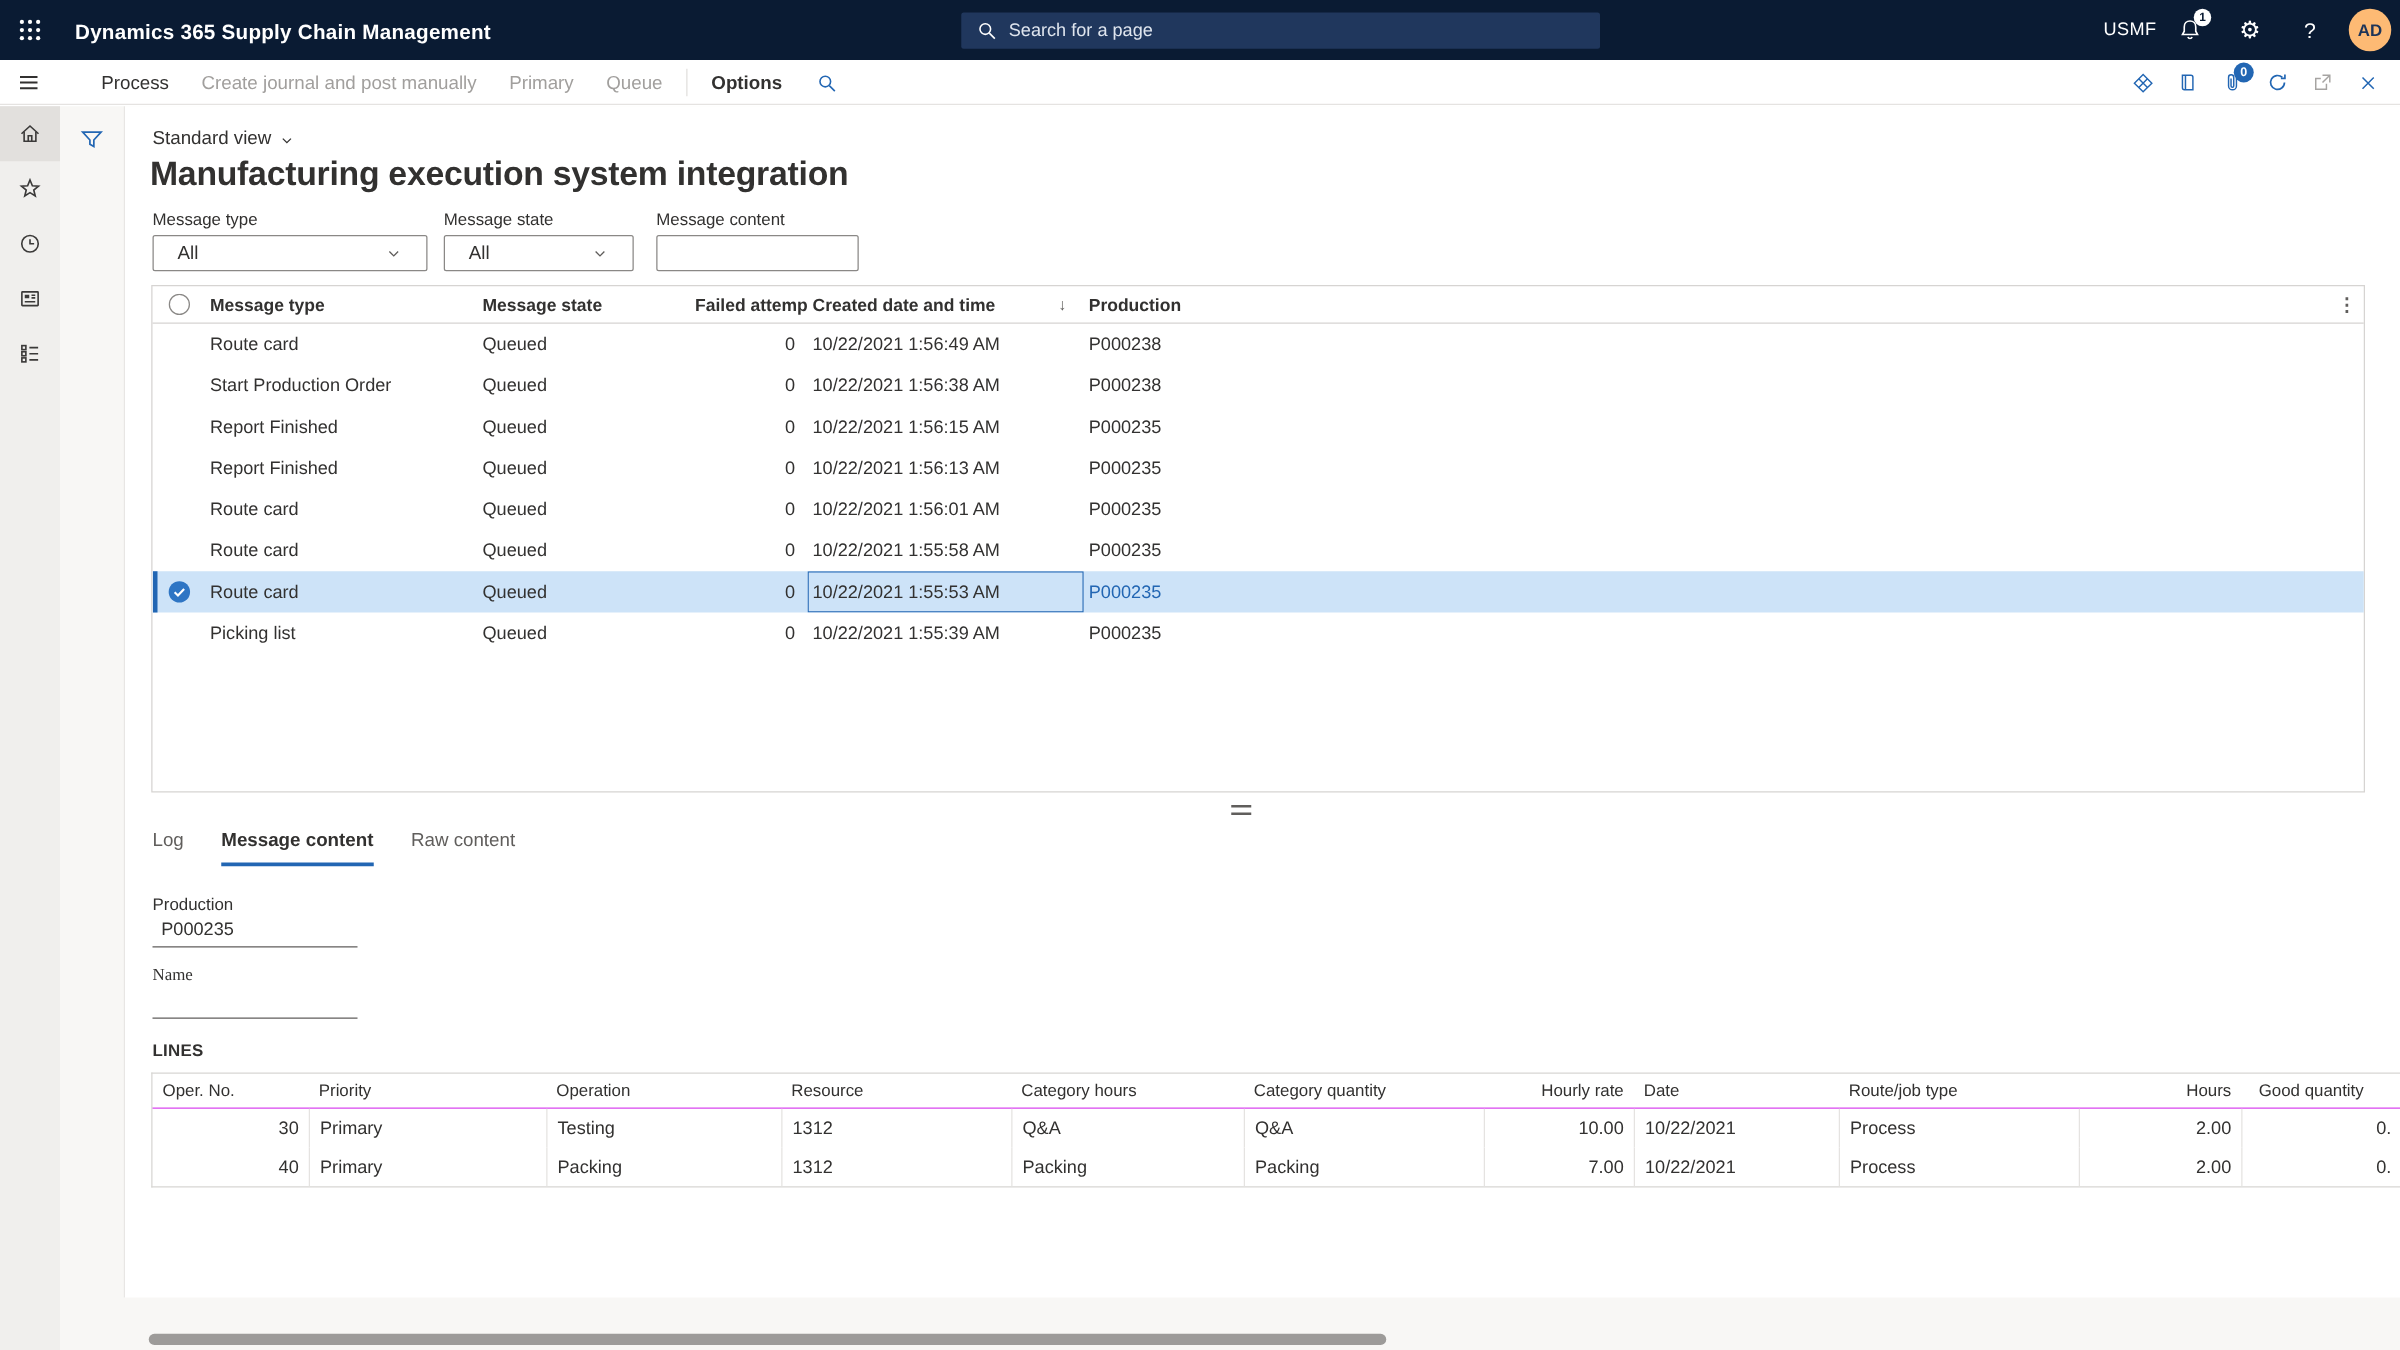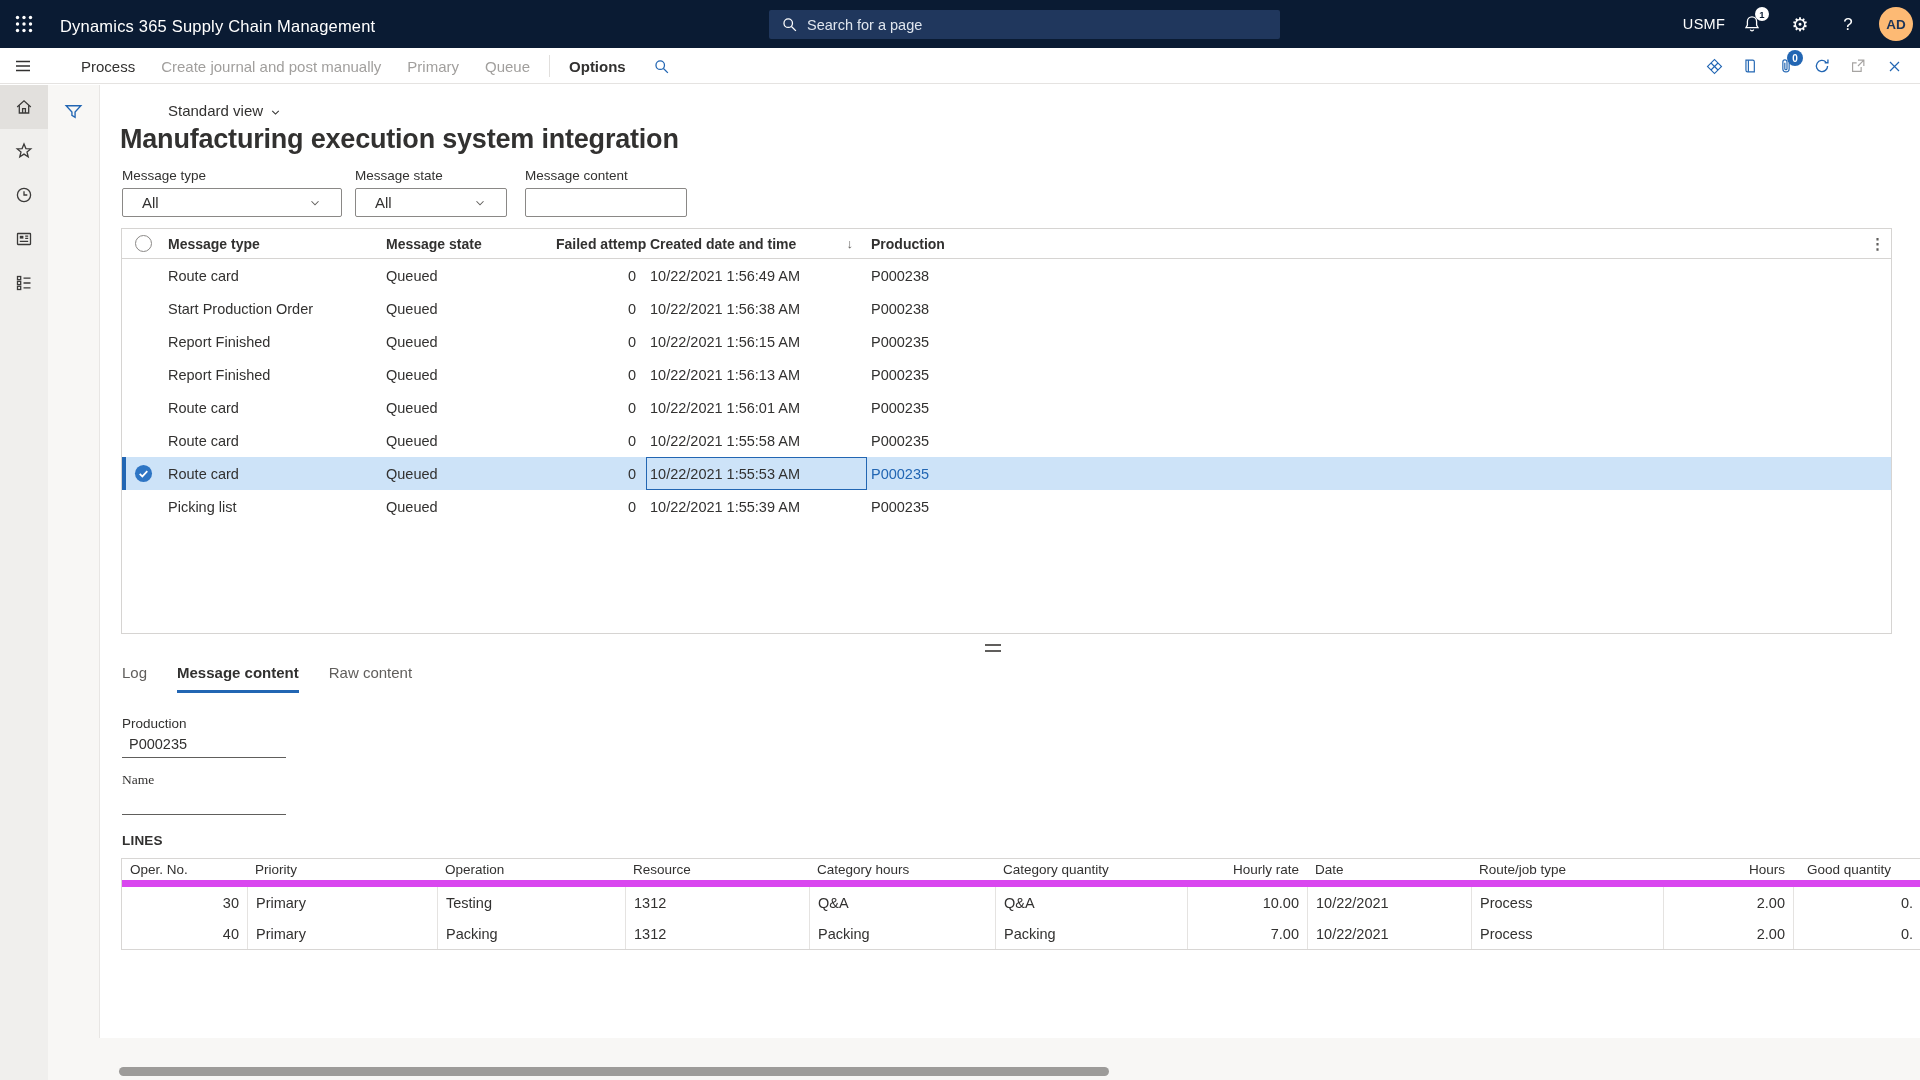--- a/index.html
+++ b/index.html
@@ -5,21 +5,21 @@
   * { margin:0; padding:0; box-sizing:border-box; }
   html,body { width:1920px; height:1080px; overflow:hidden; background:#fff;
     font-family:"Liberation Sans", sans-serif; color:#323130; }
 
   
   .topnav { position:absolute; left:0; top:0; width:1920px; height:48px; background:#0a1b33;
     display:flex; align-items:center; z-index:30; }
   .waffle { position:absolute; left:13px; top:13px; width:22px; height:22px; cursor:pointer;
     display:flex; align-items:center; justify-content:center; }
   .apptitle { position:absolute; left:60px; top:0; height:52px; display:flex; align-items:center;
-    color:#fff; font-size:16.5px; font-weight:400; letter-spacing:.2px; }
+    color:#fff; font-size:16.5px; font-weight:700; letter-spacing:.2px; }
   .searchbox { position:absolute; left:769px; top:10px; width:511px; height:29px; background:#20375d;
     border-radius:2px; display:flex; align-items:center; padding-left:12px; }
   .searchbox input { background:transparent; border:none; outline:none; color:#f97316;
     font-size:14.5px; margin-left:9px; width:420px; font-family:"Liberation Sans",sans-serif; }
   .searchbox input::placeholder { color:#dfe5ee; opacity:1; }
   .nav-right { position:absolute; right:0; top:0; height:48px; display:flex; align-items:center; }
   .nav-item { width:48px; height:48px; display:flex; align-items:center; justify-content:center;
     color:#fff; position:relative; cursor:pointer; }
   .company { font-size:14.5px; letter-spacing:.3px; }
   .glyph { color:#fff; font-size:19px; line-height:1; }
@@ -54,21 +54,21 @@
   .side-btn.active { background:#e2e0dd; }
 
   
   .content-bg { position:absolute; left:48px; top:85px; width:1872px; height:995px; background:#f8f7f5; }
   .card { position:absolute; left:99px; top:85px; width:1821px; height:953px; background:#fff;
     border-left:1px solid #e8e6e4; }
   .funnel-btn { position:absolute; left:61px; top:99px; width:24px; height:24px; cursor:pointer; z-index:11;
     display:flex; align-items:center; justify-content:center; }
 
   .viewsel { position:absolute; left:122px; top:102px; display:flex; align-items:flex-end; gap:6px;
-    font-size:15px; cursor:pointer; z-index:12;margin-left:46px; }
+    font-size:15px; cursor:pointer; z-index:12; }
   .pagetitle { position:absolute; left:120px; top:124px; font-size:27px; font-weight:600;
     letter-spacing:-.2px; z-index:12; }
 
   
   .filter { position:absolute; top:168px; z-index:12; }
   .filter .flabel { font-size:13.5px; margin-bottom:5px; }
   .fbox { height:29px; border:1px solid #8a8886; border-radius:2px; background:#fff; display:flex;
     align-items:center; justify-content:space-between; padding:0 19px; font-size:15px; cursor:pointer; }
   .fbox.text { cursor:text; }
 
@@ -105,21 +105,21 @@
   .dinput { width:164px; border-bottom:1px solid #605e5c; font-size:14.5px; padding:5px 0 4px 7px;
     min-height:27px; cursor:text; }
   .lines-heading { position:absolute; left:122px; top:833px; font-size:13.5px; font-weight:700;
     letter-spacing:.2px; z-index:12; }
 
   
   .ltable { position:absolute; left:121px; top:858px; width:1800px; border:1px solid #d8d6d4;
     border-right:none; background:#fff; z-index:12; }
   .lrow { display:grid; grid-template-columns:125px 190px 188px 184px 186px 192px 120px 164px 192px 130px 1fr;
     align-items:center; }
-  .lrow.head { height:28px; border-bottom:7px solid #d946ef; font-size:13.5px; }
+  .lrow.head { height:28px; border-bottom:1px solid #d946ef; font-size:13.5px; }
   .lrow.body { height:31px; font-size:14.5px; }
   .lcell { padding:0 8px; white-space:nowrap; overflow:hidden; height:100%; display:flex; align-items:center; }
   .lrow.body .lcell { border-left:1px solid #e5e3e1; }
   .lrow.body .lcell:first-child { border-left:none; }
   .lcell.rnum { justify-content:flex-end; }
   .lrow.head .lcell { border-left:none; }
   .lcell.hpad { padding-right:30px; }
 
   
   .bottombar { position:absolute; left:48px; top:1043px; width:1872px; height:37px; background:#f8f7f5; z-index:13; }

